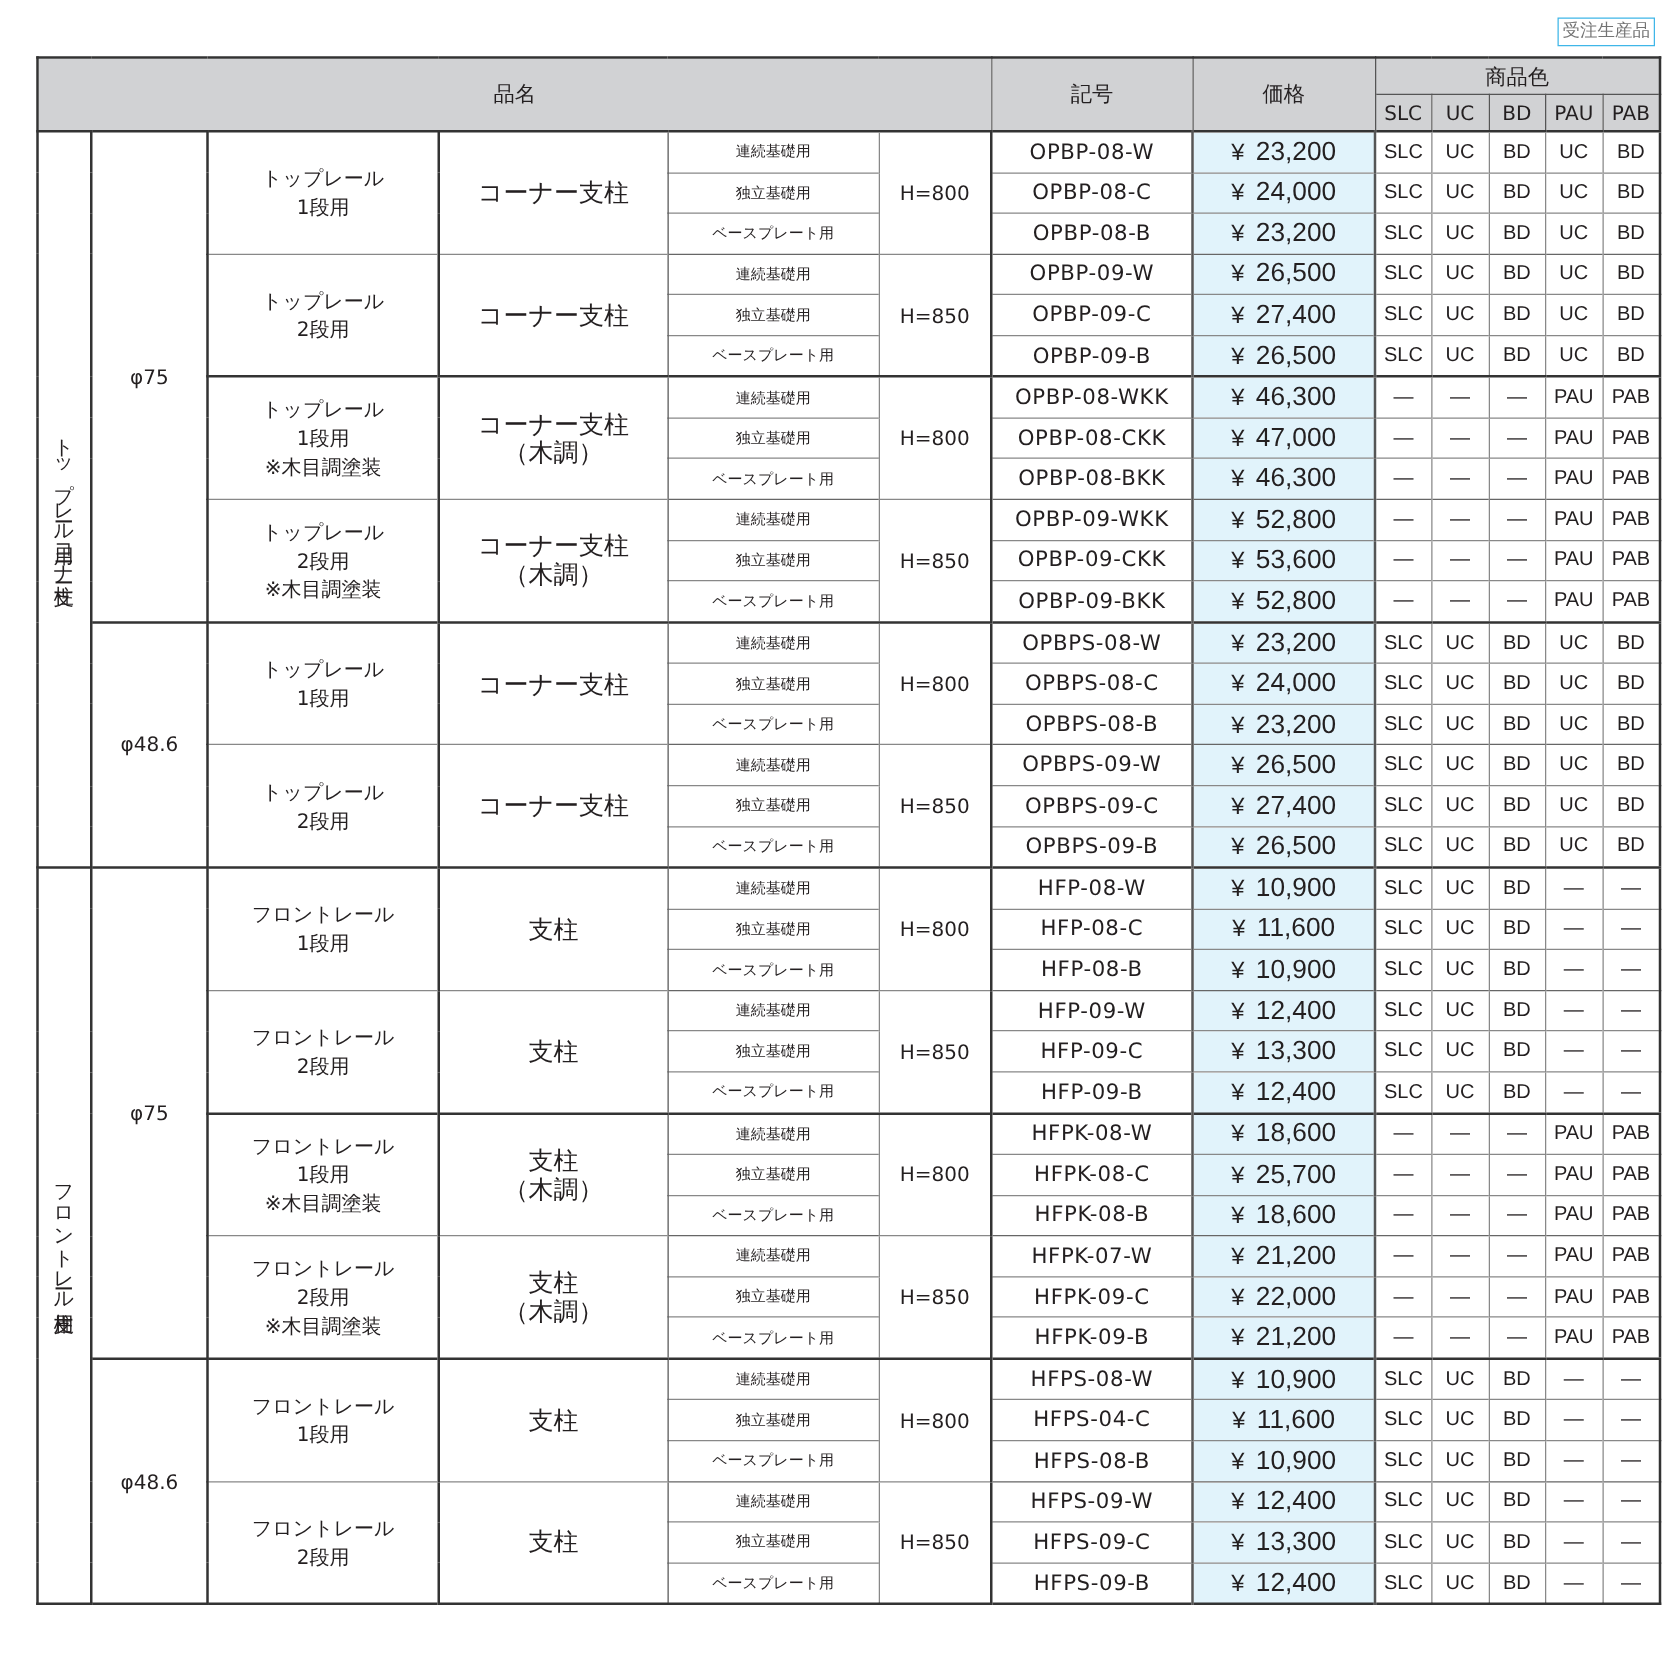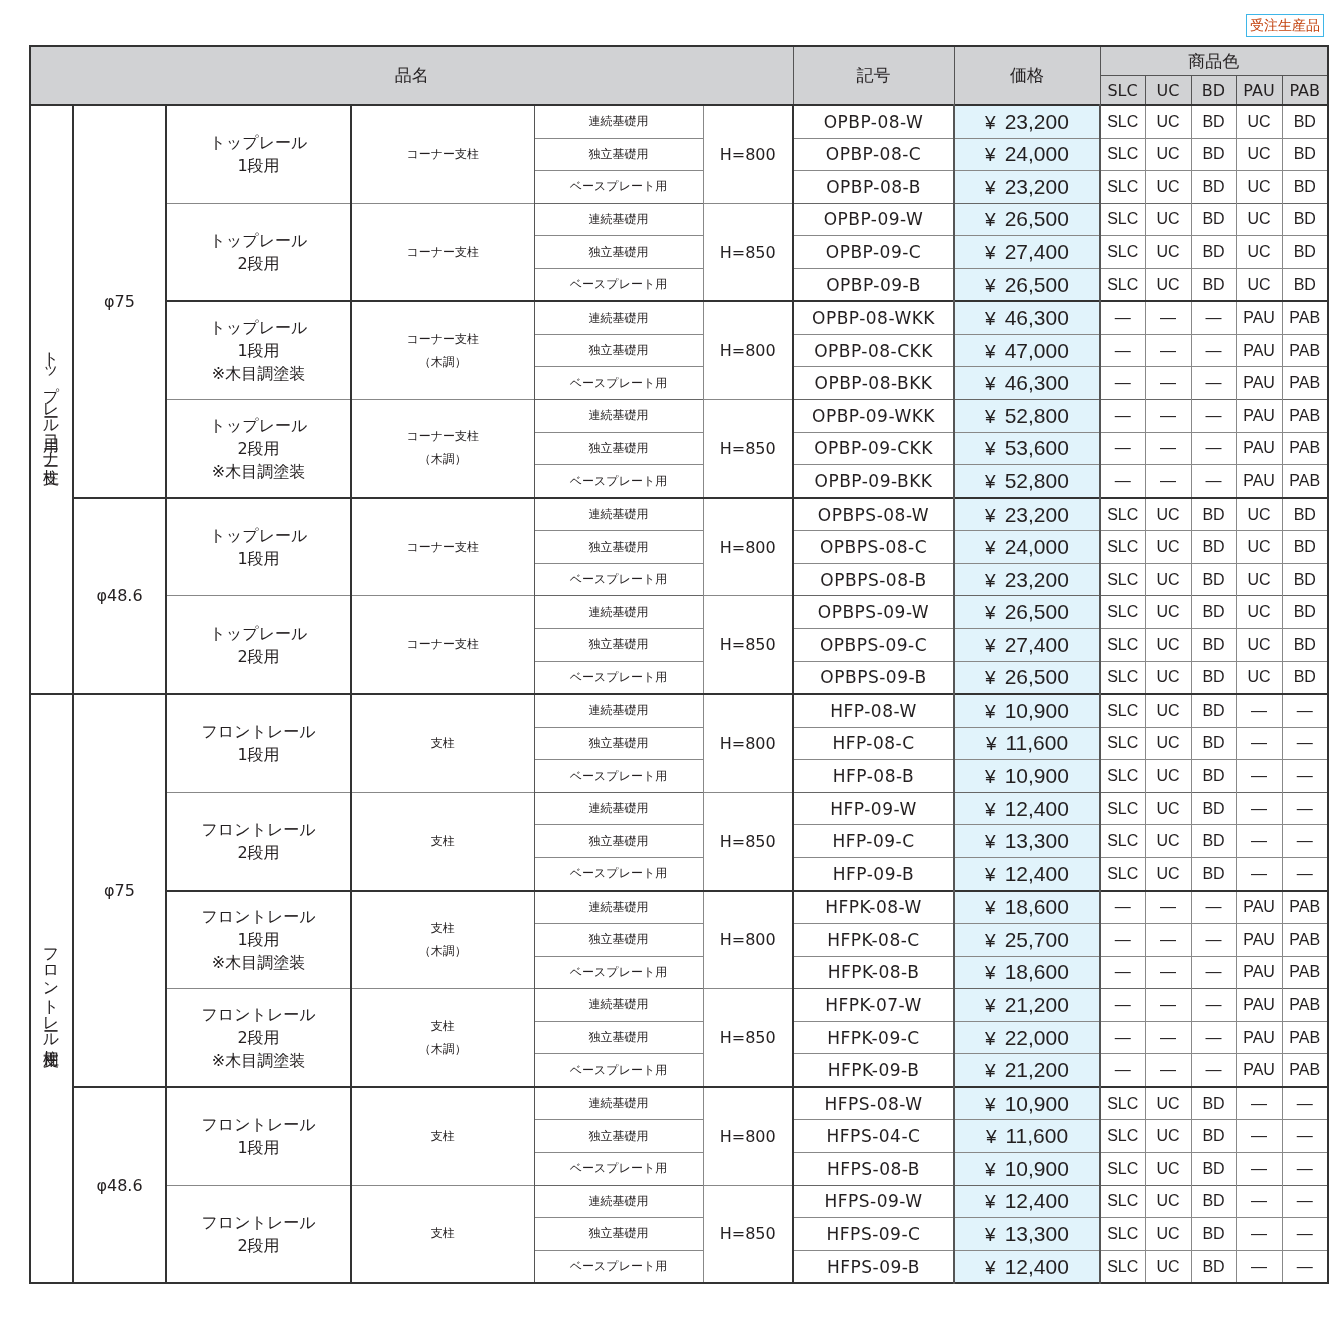--- a/index.html
+++ b/index.html
@@ -1,29 +1,29 @@
 <!DOCTYPE html>
 <html><head>
 <meta charset="utf-8">
 <style>
   html, body { margin:0; padding:0; background:#ffffff; }
   body { width:1344px; height:1326px; position:relative; font-family:"DejaVu Sans","Liberation Sans",sans-serif; color:#231f20; overflow:hidden; }
-  .badge { position:absolute; left:1246px; top:14px; height:21px; padding:0 3px; border:1.5px solid #3fb6e8; color:#c2410c; font-size:14px; line-height:21px; letter-spacing:0; background:#fff; }
+  .badge { position:absolute; left:1246px; top:14px; height:21px; padding:0 3px; border:1.5px solid #3fb6e8; color:#737373; font-size:14px; line-height:21px; letter-spacing:0; background:#fff; }
   table.price { position:absolute; left:29px; top:45px; border-collapse:collapse; table-layout:fixed; border:2px solid #333; }
   table.price td, table.price th { padding:0; text-align:center; vertical-align:middle; font-weight:normal; white-space:nowrap; overflow:hidden; }
   thead th { background:#d1d2d4; font-size:17px; border:1.5px solid #555; }
   thead tr.h1 th { height:28px; }
   thead tr.h2 th { height:28px; font-size:16px; }
   thead th.tall { height:58px; }
   tbody td { height:31.5px; font-size:16px; border-left:1px solid #888; border-right:1px solid #888; border-top:1px solid #888; }
   td.cat { border:2px solid #333; font-size:16px; line-height:19px; white-space:normal; }
   td.cat .vt { writing-mode:vertical-rl; text-orientation:upright; display:inline-block; letter-spacing:-1px; }
   td.dia { border:2px solid #333; font-size:16px; }
   td.type { font-size:16px; line-height:23px; white-space:normal; border-left:2px solid #333; border-right:2px solid #333; }
-  td.post { font-size:12px; line-height:23px; white-space:normal; border-right:1.5px solid #555;margin-top:16px; }
+  td.post { font-size:20px; line-height:23px; white-space:normal; border-right:1.5px solid #555;margin-top:16px; }
   td.mount { font-size:12px; }
   td.height { font-size:16px; border-right:2px solid #333; }
   td.code { text-align:left; padding-left:10px; font-size:17px; letter-spacing:0.5px; border-right:2px solid #555; }
   td.pr { background:#e1f3fb; font-weight:bold; font-size:21px; border-left:2px solid #555; border-right:2px solid #555; font-family:"Liberation Sans",sans-serif; }
   td.pr .yen { font-size:19px; margin-right:9px; }
   td.col { font-size:16px; font-family:"Liberation Sans",sans-serif; }
   tr.grp-top td { border-top:2px solid #333; }
   tr.sub-top td.mount, tr.sub-top td.code, tr.sub-top td.pr, tr.sub-top td.col { border-top:1.5px solid #666; }
 </style>
 </head>

